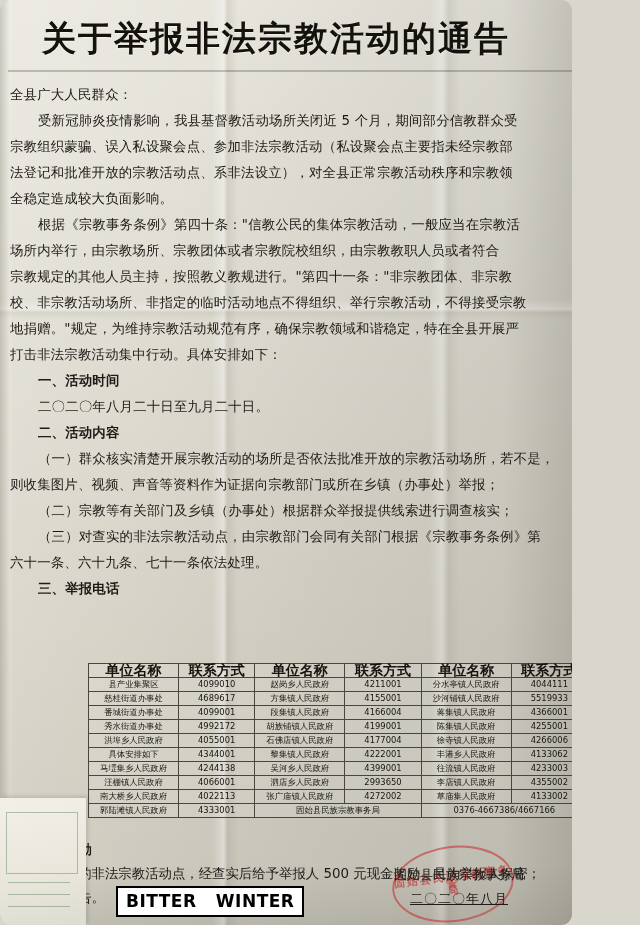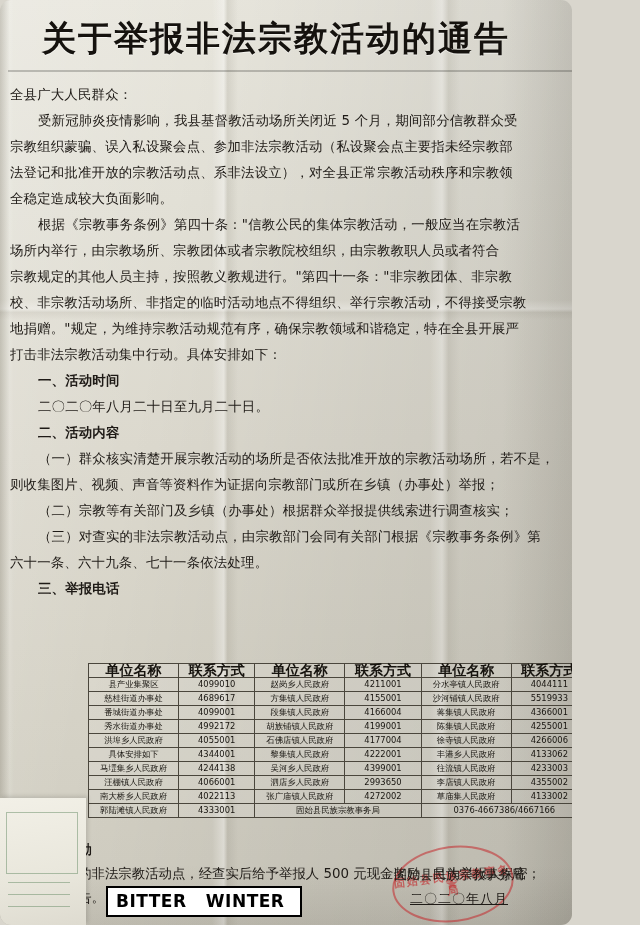--- a/index.html
+++ b/index.html
@@ -188,29 +188,29 @@
   }
   .seal .star {
     position: absolute;
     font-size: 16px;
     color: rgba(196,40,44,0.55);
   }
 
   
   .watermark {
     position: absolute;
-    left: 106px;
+    left: 116px;
     bottom: 8px;
     background: #ffffff;
     color: #000000;
     font-family: "DejaVu Sans", "Liberation Sans", sans-serif;
     font-weight: bold;
     font-size: 17px;
     letter-spacing: 0.5px;
-    padding: 3px 16px 4px 8px;
+    padding: 3px 8px 4px 8px;
     border: 2px solid #000;
   }
   .watermark .wm-left { color: #000; }
 </style>
 </head>
 <body>
 
 <div id="page">
 
   <div class="crease v1"></div>

